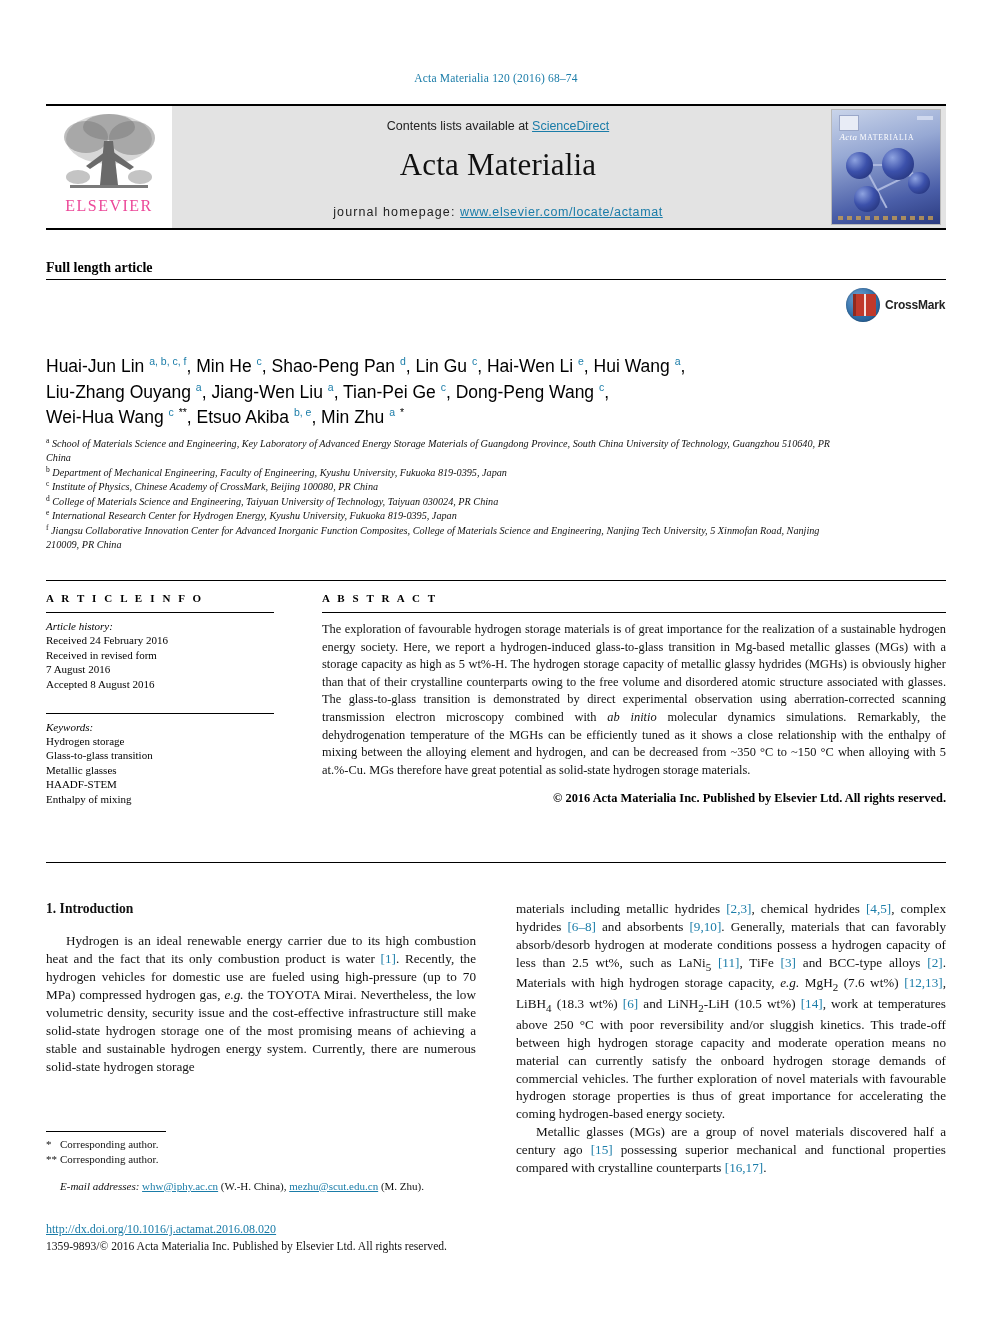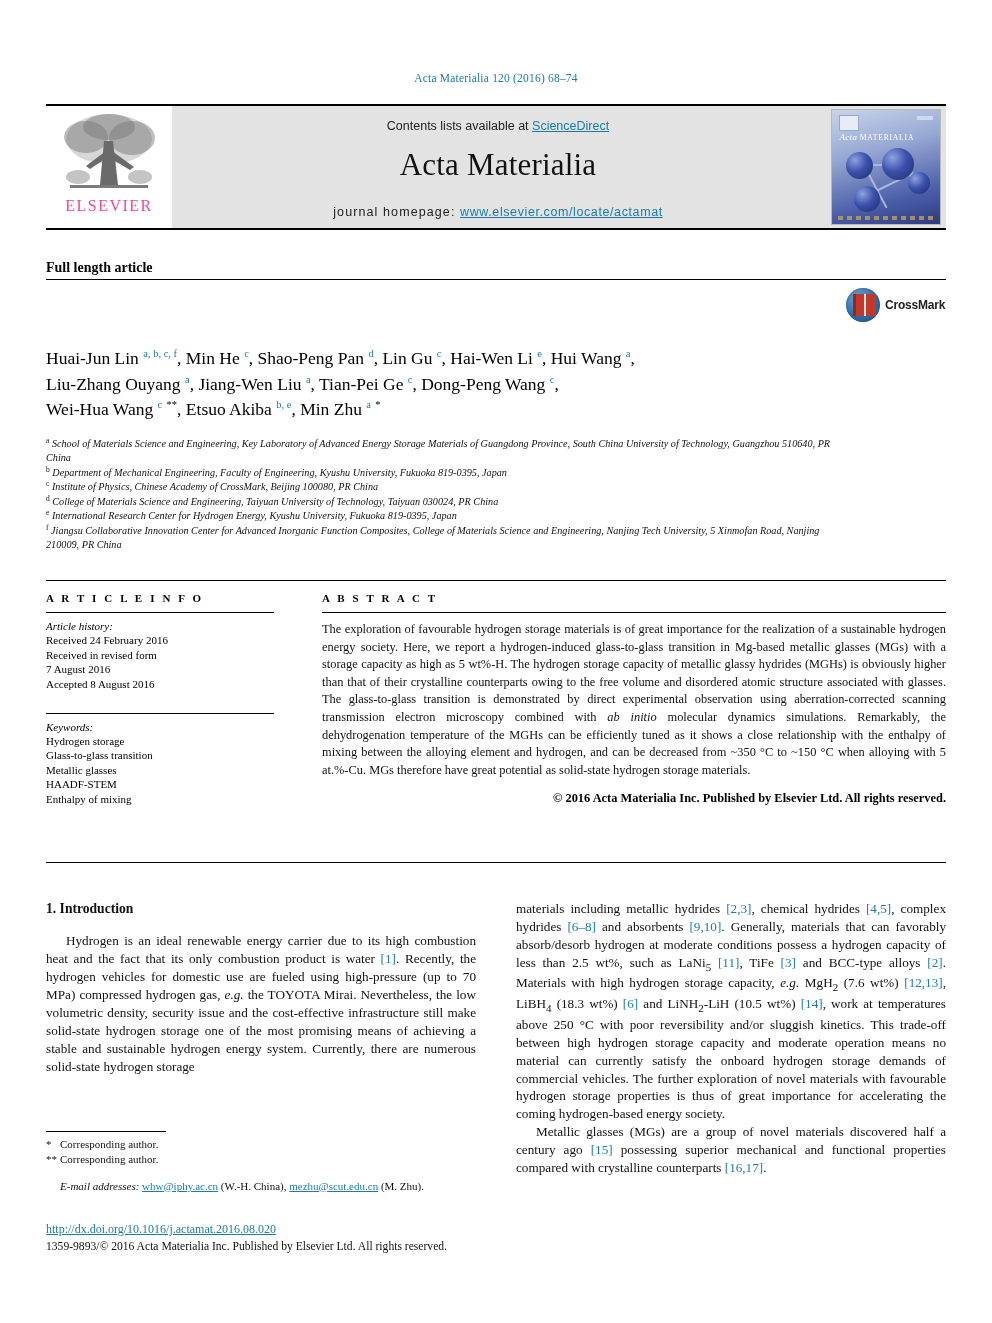--- a/index.html
+++ b/index.html
@@ -234,26 +234,26 @@
     font-family: "Liberation Sans", sans-serif;
     font-weight: bold;
     font-size: 12px;
     color: #222;
     letter-spacing: -.2px;
   }
 
   
   .authors {
     position: absolute;
-    top: 346px;
+    top: 354px;
     left: 46px;
     width: 800px;
     font-size: 17.5px;
     line-height: 1.46;
-    font-family: Liberation Serif, serif;
+    font-family: Liberation Sans, sans-serif;
   }
   .authors sup {
     color: #1a7ca8;
     font-size: 10.5px;
     vertical-align: super;
     line-height: 0;
   }
   .authors sup.star { color: #000; }
 
   

